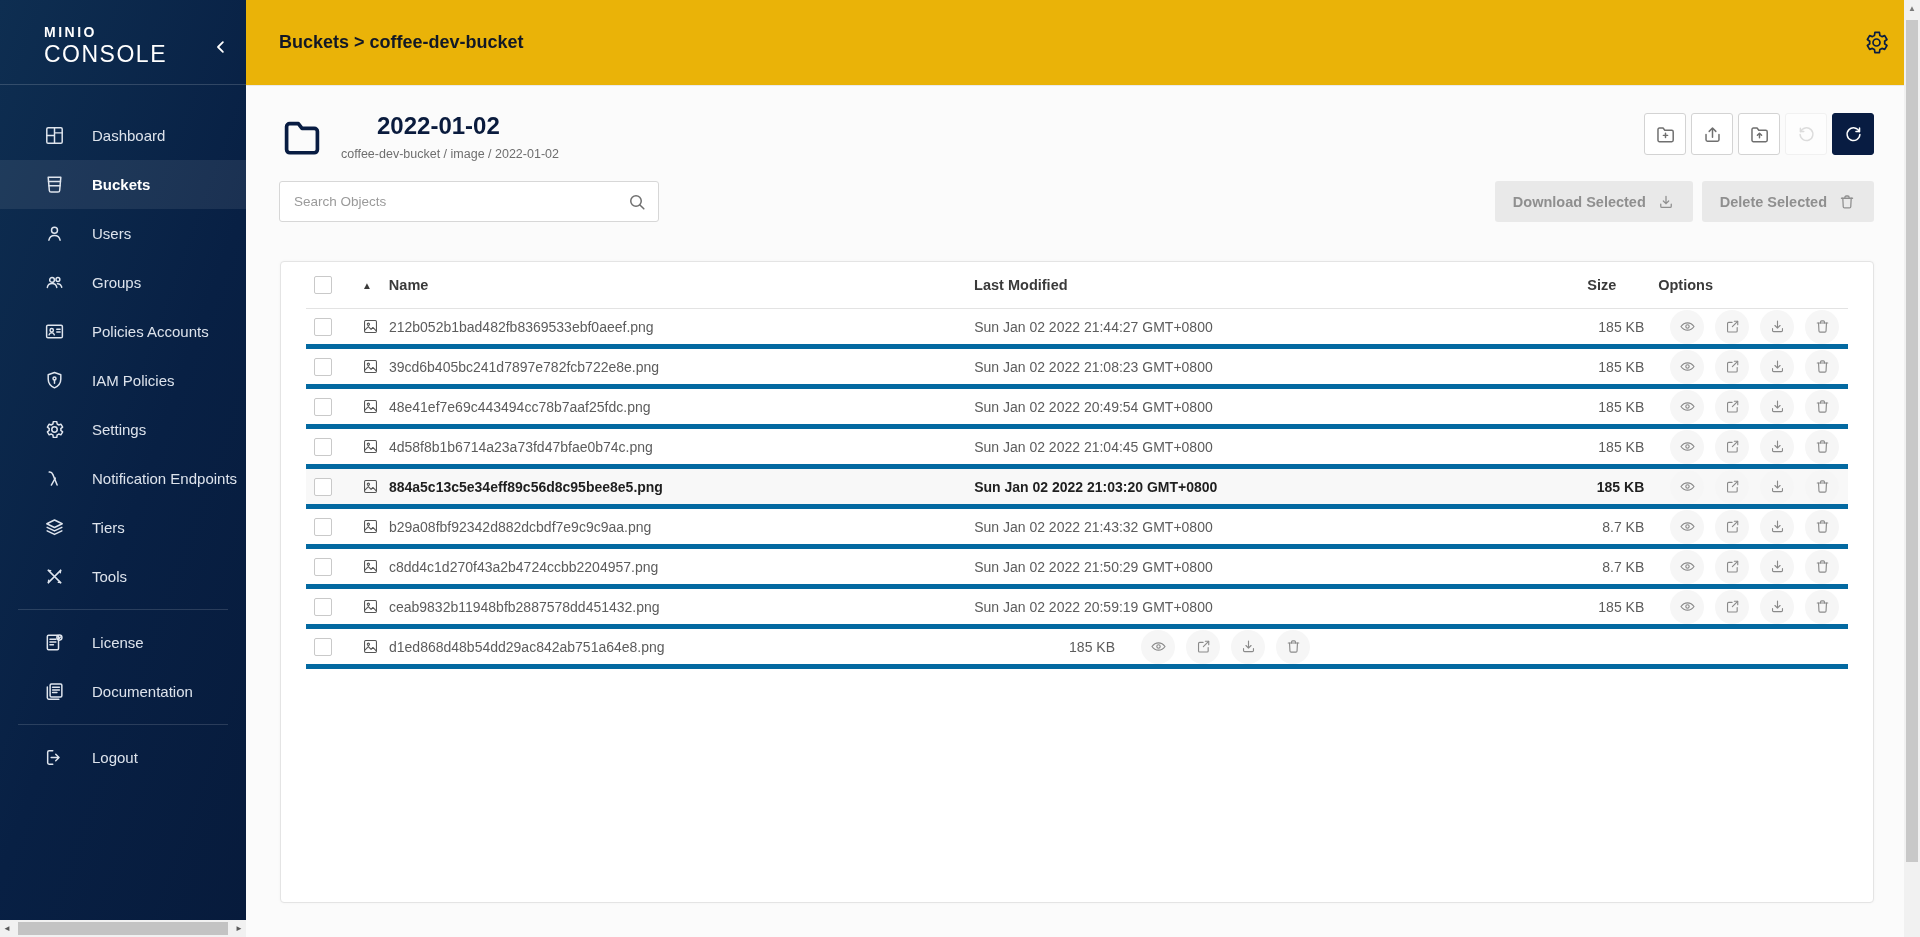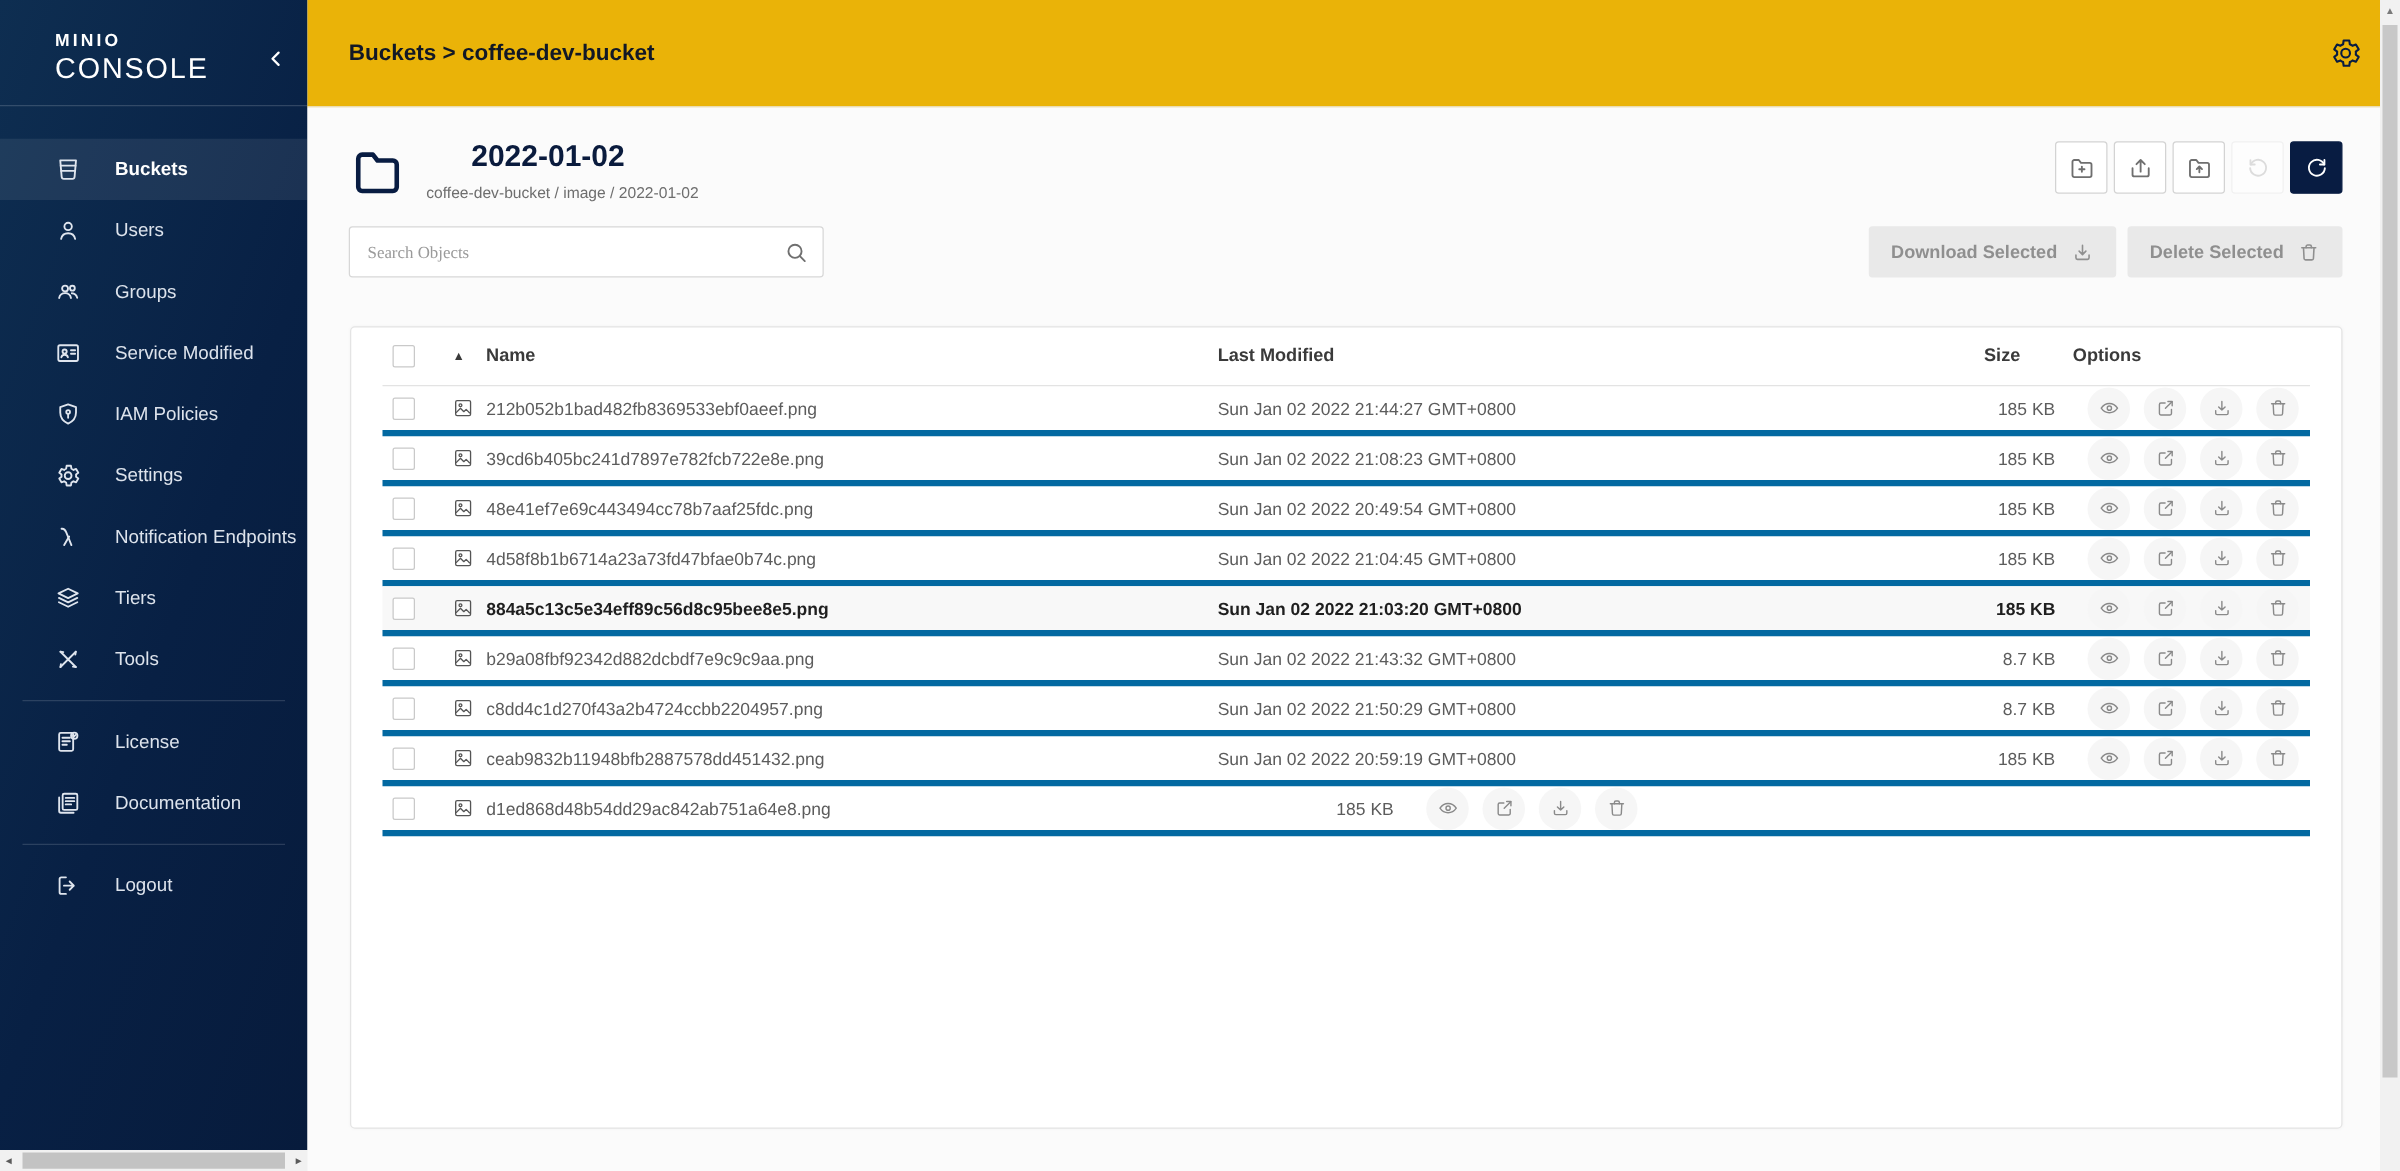--- a/index.html
+++ b/index.html
@@ -41,21 +41,21 @@
   .toolbar { position:absolute; right:30px; top:27px; display:flex; gap:5px; }
   .tb-btn { width:42px; height:42px; border:1px solid #d3d3d3; border-radius:3px; background:#fff;
     color:#6f6f6f; display:flex; align-items:center; justify-content:center; cursor:pointer; }
   .tb-btn .icon { width:21px; height:21px; }
   .tb-btn.disabled { border-color:#f1f1f1; background:#fdfdfd; color:#dcdcdc; }
   .tb-btn.primary { background:#081c42; border-color:#081c42; color:#fff; }
 
   .search-box { position:absolute; left:33px; top:95px; width:380px; height:41px; background:#fff;
     border:1px solid #d7d7d7; border-radius:3px; }
   .search-box input { position:absolute; inset:0; border:none; outline:none; background:transparent;
-    padding:0 40px 0 14px; font-size:13.5px; color:#333; font-family:Liberation Serif, serif; }
+    padding:0 40px 0 14px; font-size:13.5px; color:#333; font-family:Liberation Sans, sans-serif; }
   .search-box input::placeholder { color:#9a9a9a; }
   .search-icon { position:absolute; right:11px; top:10px; width:20px; height:20px; color:#6f6f6f; }
 
   .actions { position:absolute; right:30px; top:95px; display:flex; gap:9px; }
   .action-btn { height:41px; padding:0 18px; background:#e9e9e9; border:none; border-radius:3px;
     font-size:14.5px; font-weight:bold; color:#8f8f8f; display:flex; align-items:center; gap:11px; cursor:pointer;
     font-family:"Liberation Sans", sans-serif; }
   .action-btn .icon { width:18px; height:18px; color:#8f8f8f; }
 
   
@@ -103,20 +103,29 @@
       <div class="brand-top">MINIO</div>
       <div class="brand-bottom">CONSOLE</div>
       <span class="collapse-btn icon">
           <svg viewBox="0 0 24 24" fill="none" stroke="currentColor" stroke-width="2.4" stroke-linecap="round" stroke-linejoin="round">
             <path d="M14.5 5.5L8 12l6.5 6.5"></path>
           </svg>
         </span>
     </div>
     <div class="logo-divider"></div>
     <nav class="nav">
+        <div class="nav-item">
+          <span class="icon">
+            <svg viewBox="0 0 24 24" fill="none" stroke="currentColor" stroke-width="1.7" stroke-linecap="round" stroke-linejoin="round">
+              <rect x="3.2" y="3.2" width="17.6" height="17.6" rx="1.5"></rect>
+              <path d="M12 3.2v17.6M3.2 12H12M12 9h8.8"></path>
+            </svg>
+          </span>
+          <span>Dashboard</span>
+        </div>
         <div class="nav-item active">
           <span class="icon">
             <svg viewBox="0 0 24 24" fill="none" stroke="currentColor" stroke-width="1.7" stroke-linecap="round" stroke-linejoin="round">
               <path d="M4.8 3.8h14.4l-1.3 15a2 2 0 0 1-2 1.9H8.1a2 2 0 0 1-2-1.9l-1.3-15z"></path>
               <path d="M5.2 8.6h13.6M5.7 13.4h12.6"></path>
             </svg>
           </span>
           <span>Buckets</span>
         </div>
         <div class="nav-item">
@@ -141,21 +150,21 @@
         </div>
         <div class="nav-item">
           <span class="icon">
             <svg viewBox="0 0 24 24" fill="none" stroke="currentColor" stroke-width="1.7" stroke-linecap="round" stroke-linejoin="round">
               <rect x="3" y="4.8" width="18" height="14.4" rx="1.5"></rect>
               <circle cx="8.8" cy="10.6" r="1.9"></circle>
               <path d="M5.8 15.8c.4-1.5 1.5-2.3 3-2.3s2.6.8 3 2.3"></path>
               <path d="M14.6 9.4h3.8M14.6 12.6h3.8"></path>
             </svg>
           </span>
-          <span>Service Modified</span>
+          <span>Policies Accounts</span>
         </div>
         <div class="nav-item">
           <span class="icon">
             <svg viewBox="0 0 24 24" fill="none" stroke="currentColor" stroke-width="1.7" stroke-linecap="round" stroke-linejoin="round">
               <path d="M12 2.8l7.2 2.6v4.8c0 4.6-2.9 8.2-7.2 10.2-4.3-2-7.2-5.6-7.2-10.2V5.4L12 2.8z"></path>
               <circle cx="12" cy="9.8" r="1.7"></circle>
               <path d="M12 11.5v3.6"></path>
             </svg>
           </span>
           <span>IAM Policies</span>

